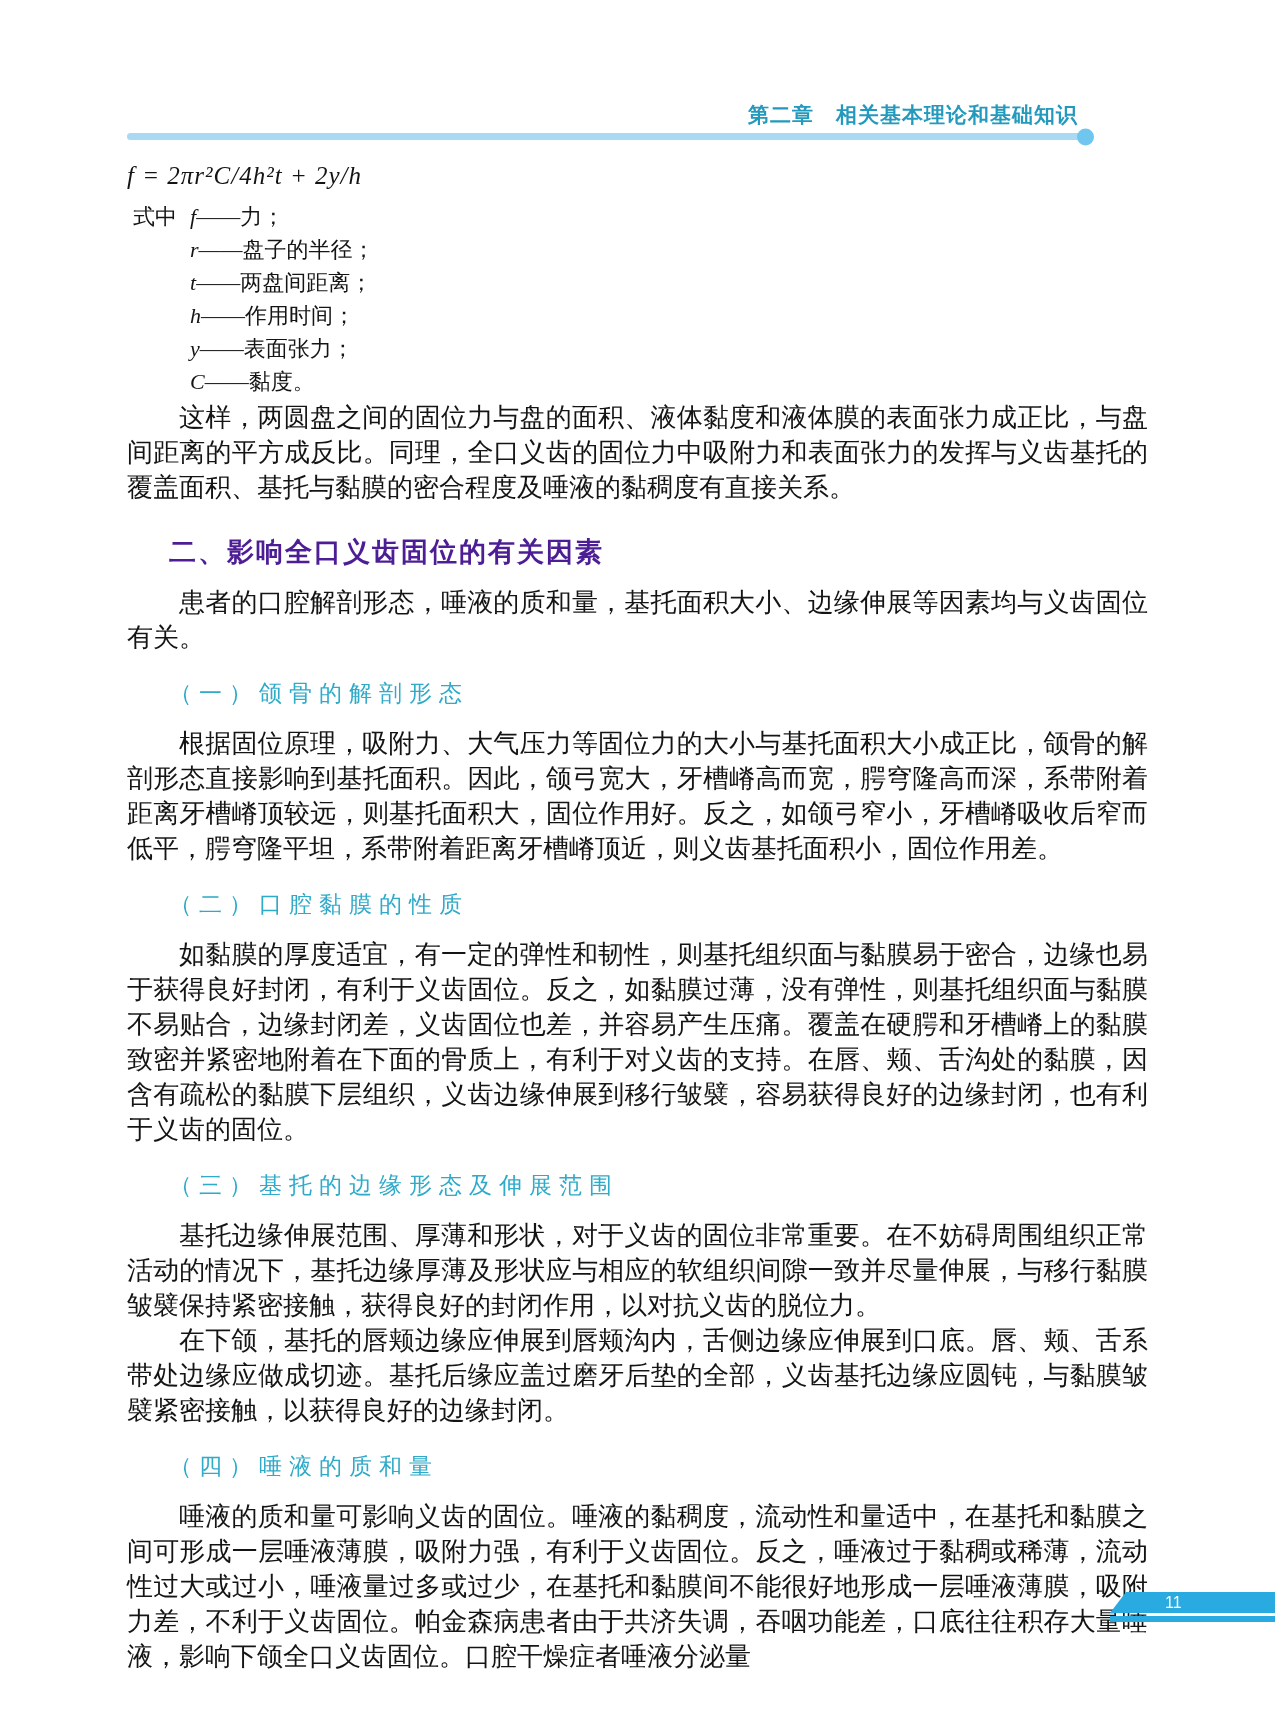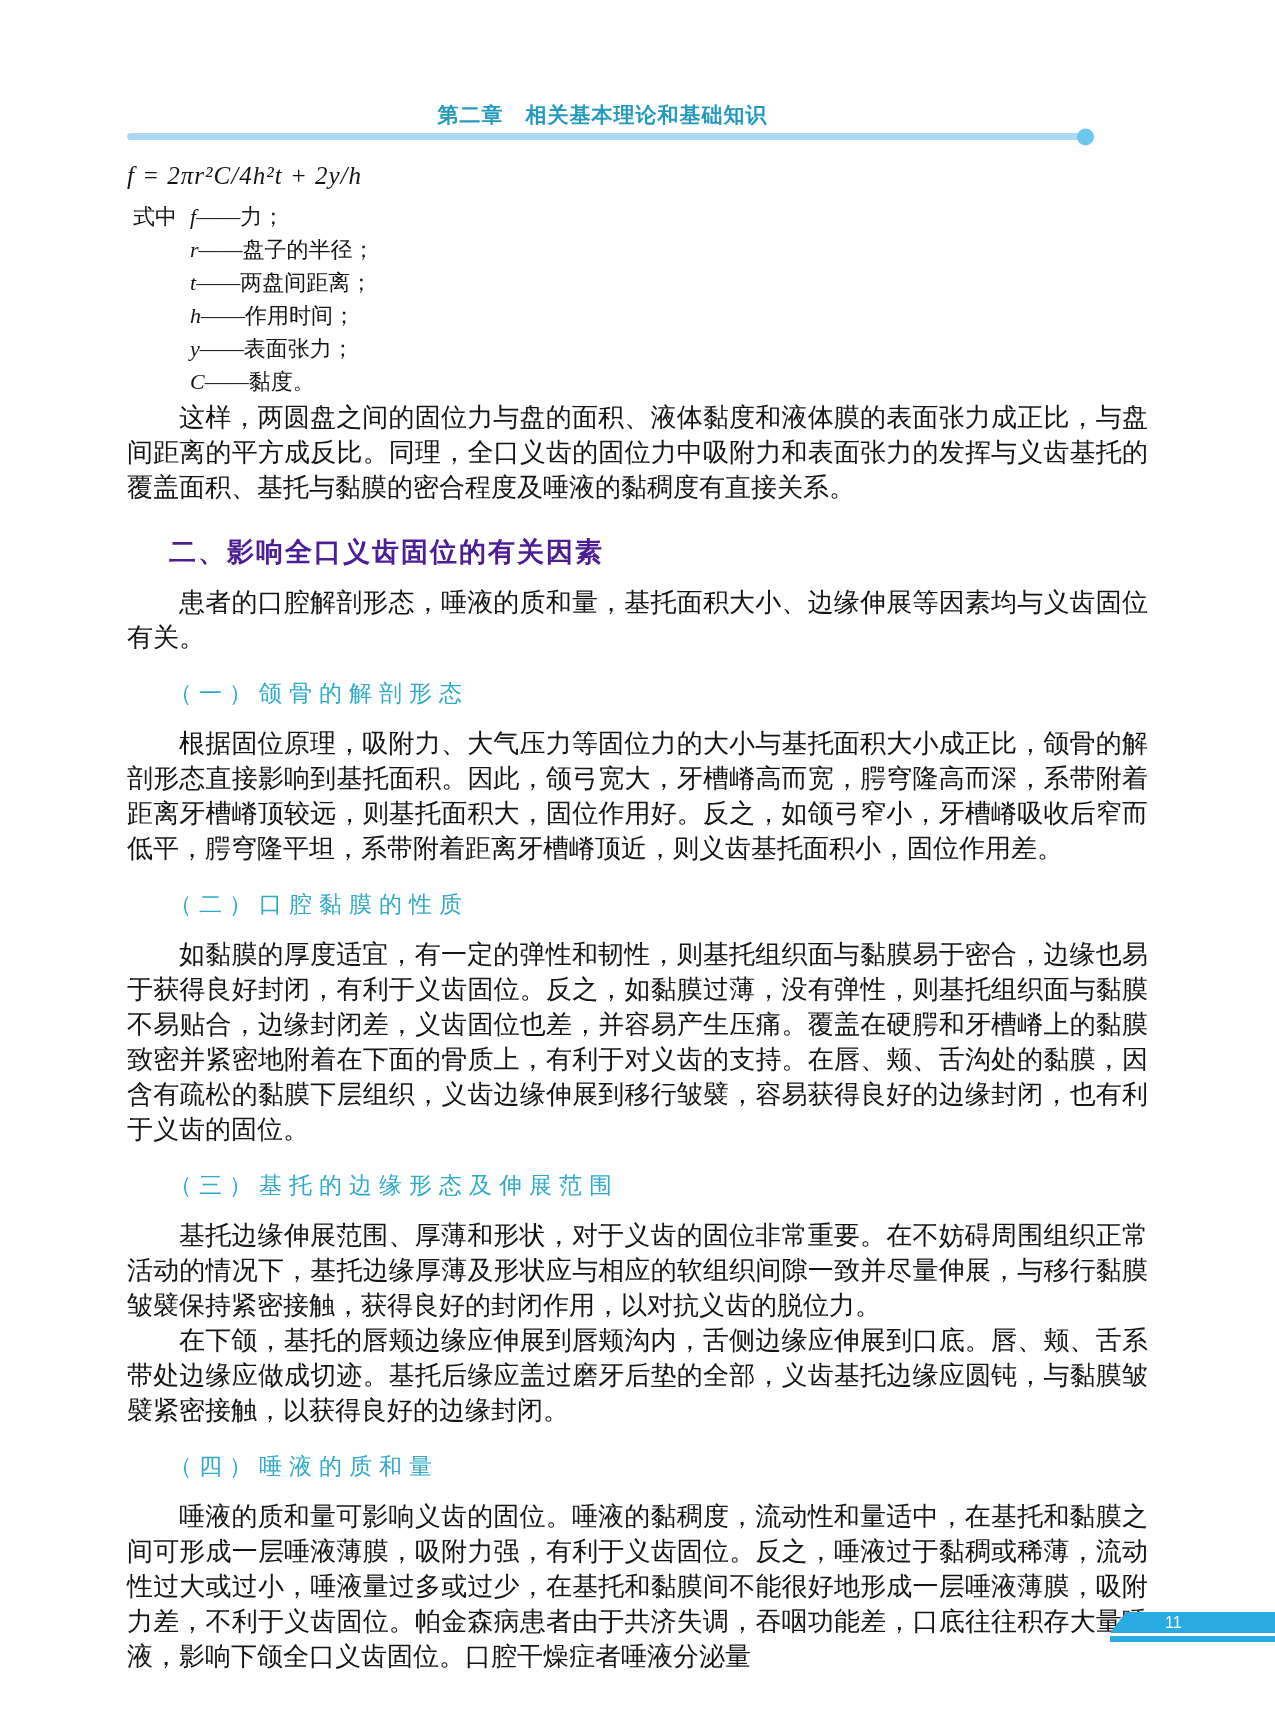--- a/index.html
+++ b/index.html
@@ -17,21 +17,21 @@
     width: 1275px;
     height: 1718px;
     box-sizing: border-box;
     padding: 0 127px;
   }
   
   .chapter-header {
     padding-top: 102px;
   }
   .chapter-title {
-    text-align: center;
+    text-align: right;
     margin-right: 70px;
     font-family: "Liberation Sans", sans-serif;
     font-weight: bold;
     font-size: 21px;
     line-height: 26px;
     color: #2399bd;
     letter-spacing: 1px;
   }
   .header-rule {
     position: relative;
@@ -108,21 +108,20 @@
     line-height: 27px;
     letter-spacing: 7px;
     color: #2faac9;
   }
   
   .page-footer {
     position: absolute;
     top: 1592px;
     right: 0;
     width: 165px;
-    margin-top: 20px;
   }
   .page-num-tab {
     height: 21px;
     background: #29abe2;
     clip-path: polygon(16px 0, 100% 0, 100% 100%, 0 100%);
     color: #ffffff;
     font-family: "Liberation Sans", sans-serif;
     font-size: 16px;
     line-height: 21px;
     padding-left: 55px;

